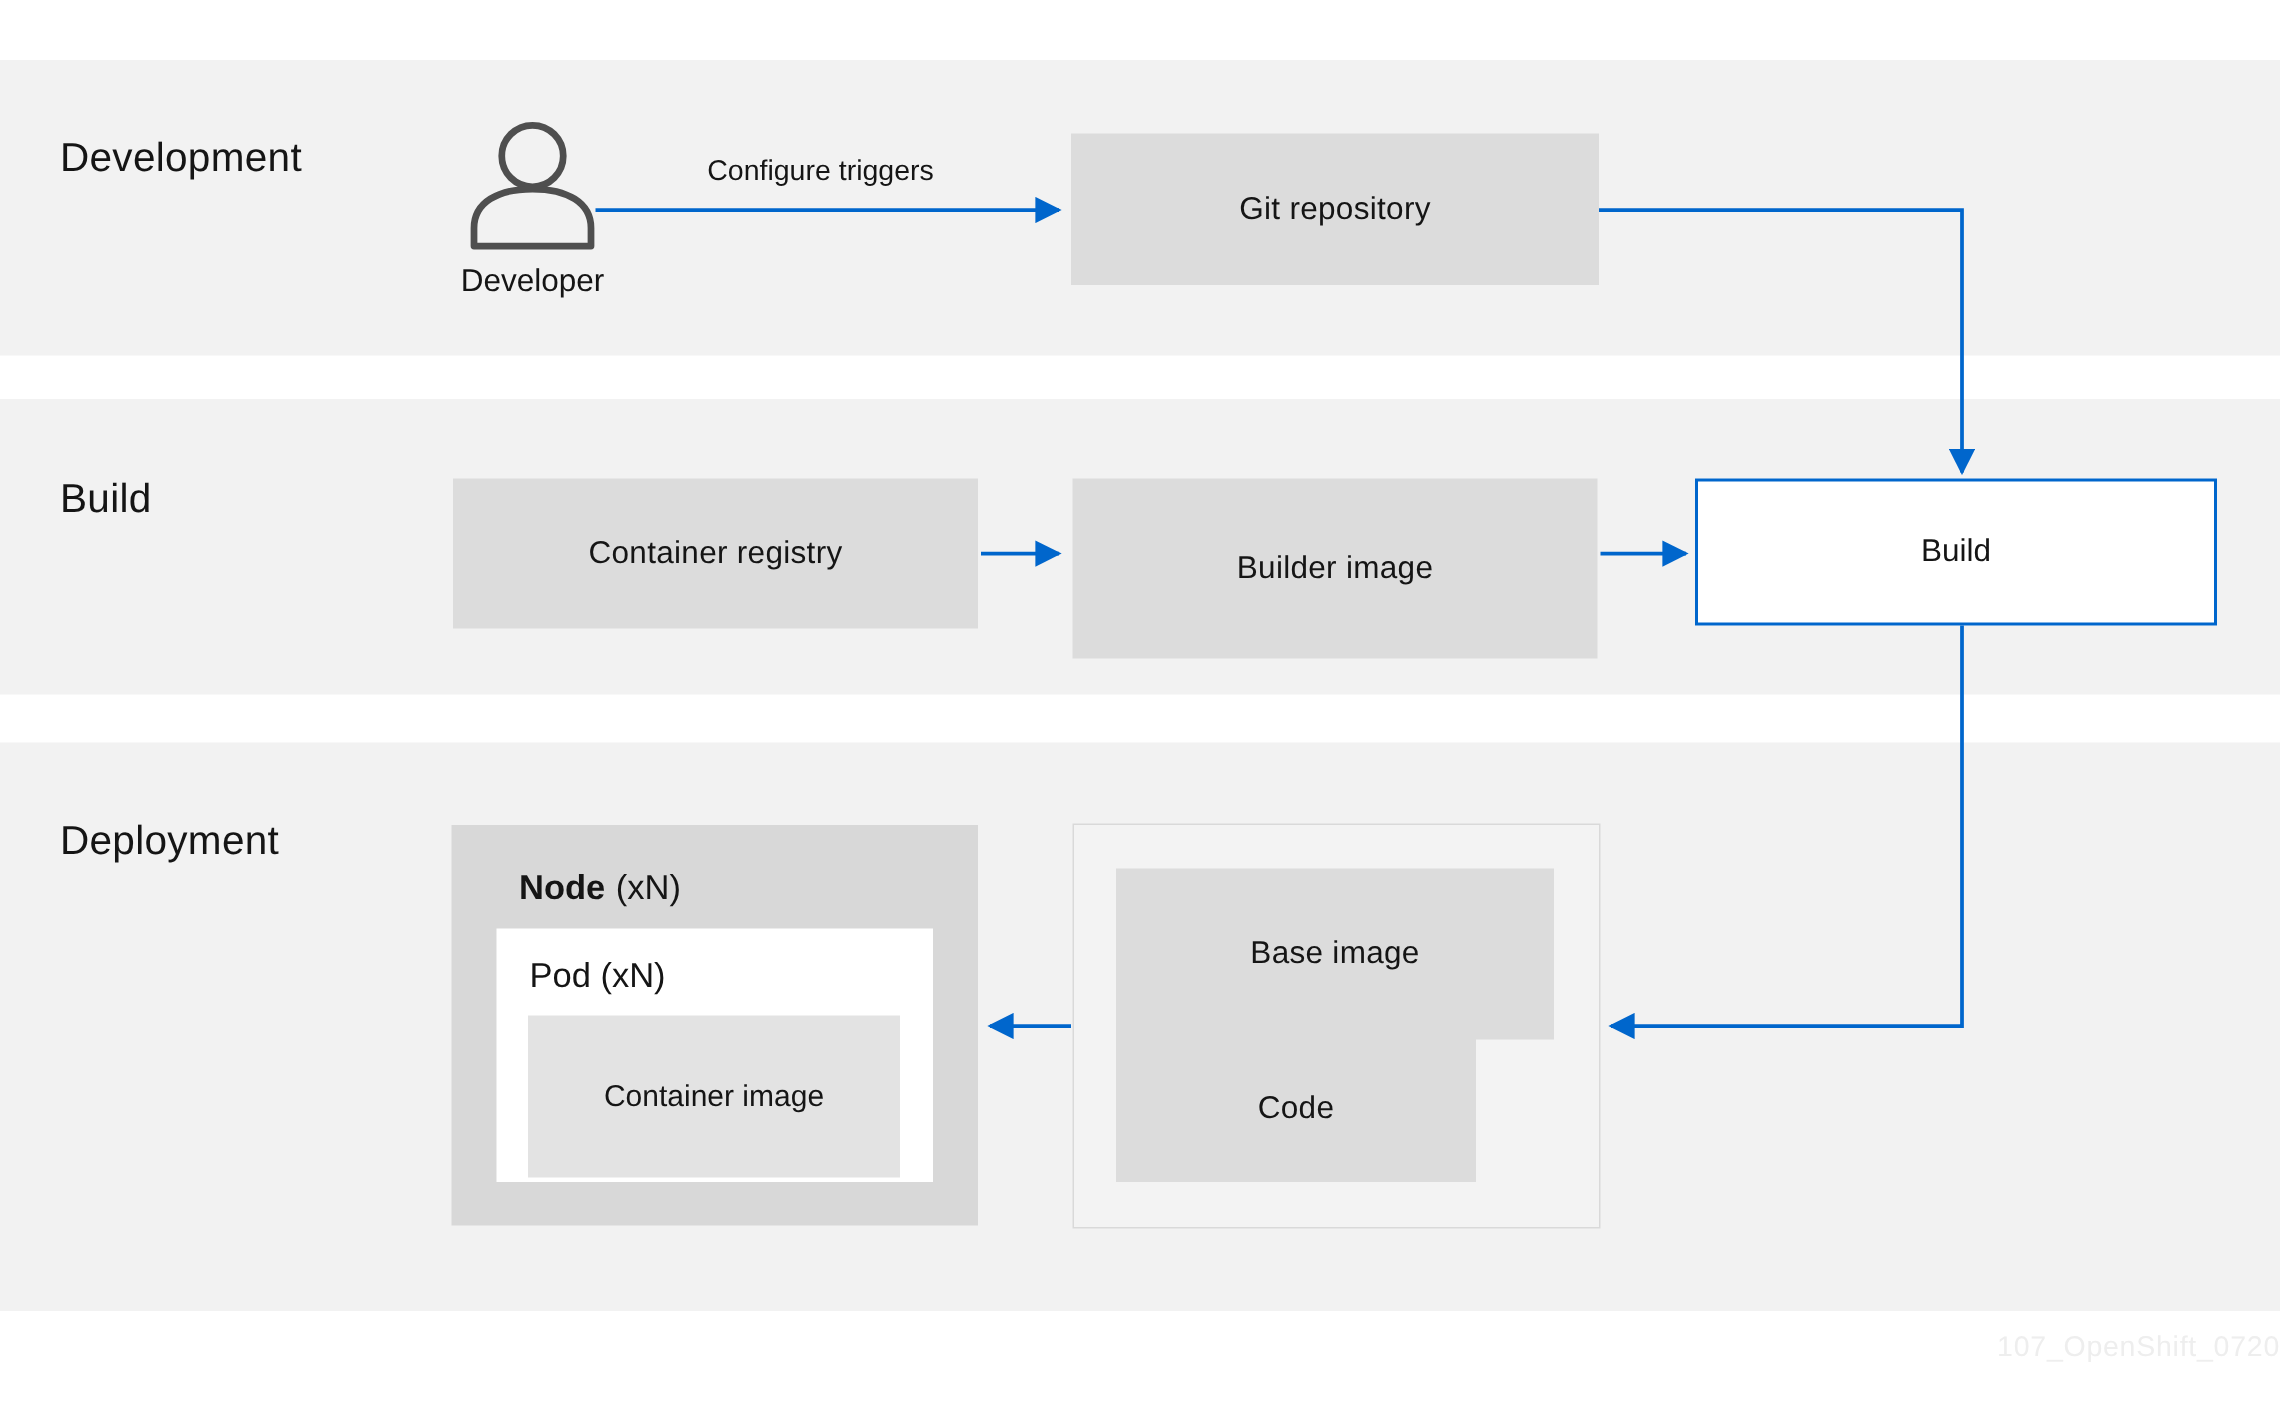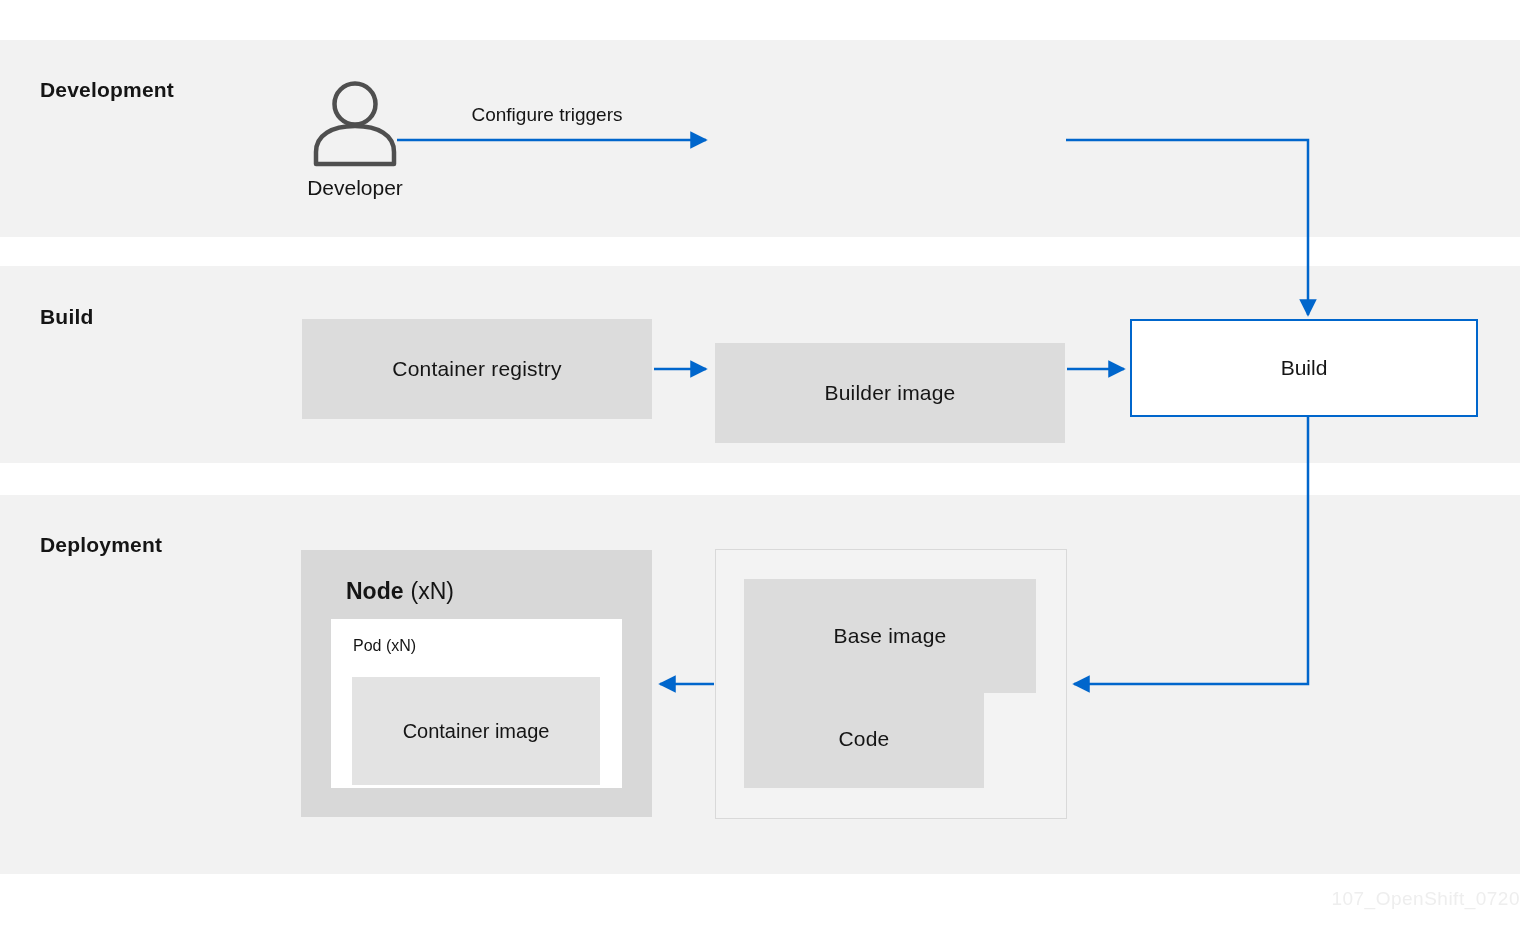--- a/index.html
+++ b/index.html
@@ -23,36 +23,37 @@
   }
   .band{
     position:absolute;left:0;width:1520px;
     background:var(--band);
   }
   .band.dev{top:40px;height:197px;}
   .band.build{top:266px;height:197px;}
   .band.deploy{top:495px;height:379px;}
   .band-label{
     position:absolute;left:40px;
-    font-size:21px;font-weight:bold;color:var(--text);
+    font-size:27px;font-weight:normal;color:var(--text);
     letter-spacing:.2px;
+    margin-top:12px;
   }
   .lbl-dev{top:78px;}
   .lbl-build{top:305px;}
   .lbl-deploy{top:533px;}
   .gbox{
     position:absolute;
     background:var(--box);
     display:flex;align-items:center;justify-content:center;
     font-size:21px;font-weight:500;color:var(--text);
     letter-spacing:.2px;
   }
   .git-box{left:714px;top:89px;width:352px;height:101px;}
   .registry-box{left:302px;top:319px;width:350px;height:100px;}
-  .builder-box{left:715px;top:319px;width:350px;height:100px;margin-top:24px;}
+  .builder-box{left:715px;top:319px;width:350px;height:120px;}
   .build-box{
     position:absolute;left:1130px;top:319px;width:348px;height:98px;
     background:#ffffff;border:2px solid var(--accent);
     display:flex;align-items:center;justify-content:center;
     font-size:21px;font-weight:500;color:var(--text);
   }
   .person{position:absolute;left:308px;top:80px;}
   .dev-name{
     position:absolute;left:280px;top:176px;width:150px;
     text-align:center;font-size:21px;font-weight:500;
@@ -70,21 +71,21 @@
     font-size:23px;color:var(--text);
   }
   .node-label .b{font-weight:bold;margin-left:12px;}
   .node-label .r{font-weight:normal;margin-left:7px;}
   .pod-box{
     position:absolute;left:331px;top:619px;width:291px;height:169px;
     background:#ffffff;
   }
   .pod-label{
     position:absolute;left:353px;top:637px;
-    font-size:16px;color:var(--text);
+    font-size:23px;color:var(--text);
   }
   .cimg-box{
     position:absolute;left:352px;top:677px;width:248px;height:108px;
     background:var(--cimg);
     display:flex;align-items:center;justify-content:center;
     font-size:20px;font-weight:500;
   }
   .basecode-group{
     position:absolute;left:715px;top:549px;width:352px;height:270px;
     background:#f3f3f3;border:1px solid #d9d9d9;
@@ -111,20 +112,21 @@
   <div class="band-label lbl-dev">Development</div>
   <div class="band-label lbl-build">Build</div>
   <div class="band-label lbl-deploy">Deployment</div>
 
   <svg class="person" width="94" height="88" viewBox="0 0 94 88" aria-hidden="true">
     <circle cx="47" cy="24" r="20.5" fill="#f2f2f2" stroke="#4f4f4f" stroke-width="4.5"></circle>
     <path d="M8 84 V72 C8 55 24 46 47 46 C70 46 86 55 86 72 V84 Z" fill="#f2f2f2" stroke="#4f4f4f" stroke-width="4.5" stroke-linejoin="round"></path>
   </svg>
   <div class="dev-name">Developer</div>
   <div class="arrow-label">Configure triggers</div>
+  <div class="gbox git-box">Git repository</div>
 
   <div class="gbox registry-box">Container registry</div>
   <div class="gbox builder-box">Builder image</div>
   <div class="build-box">Build</div>
 
   <div class="node-box"></div>
   <div class="node-label">
     <span class="b">Node</span><span class="r">(xN)</span>
   </div>
   <div class="pod-box"></div>

